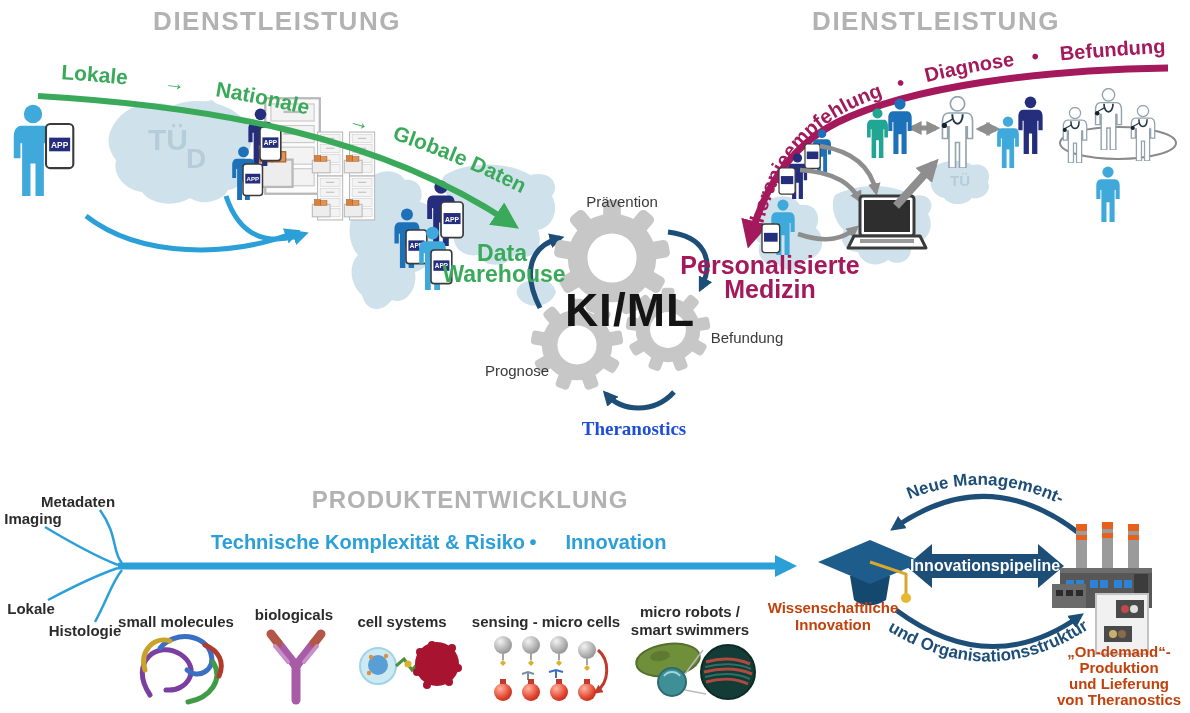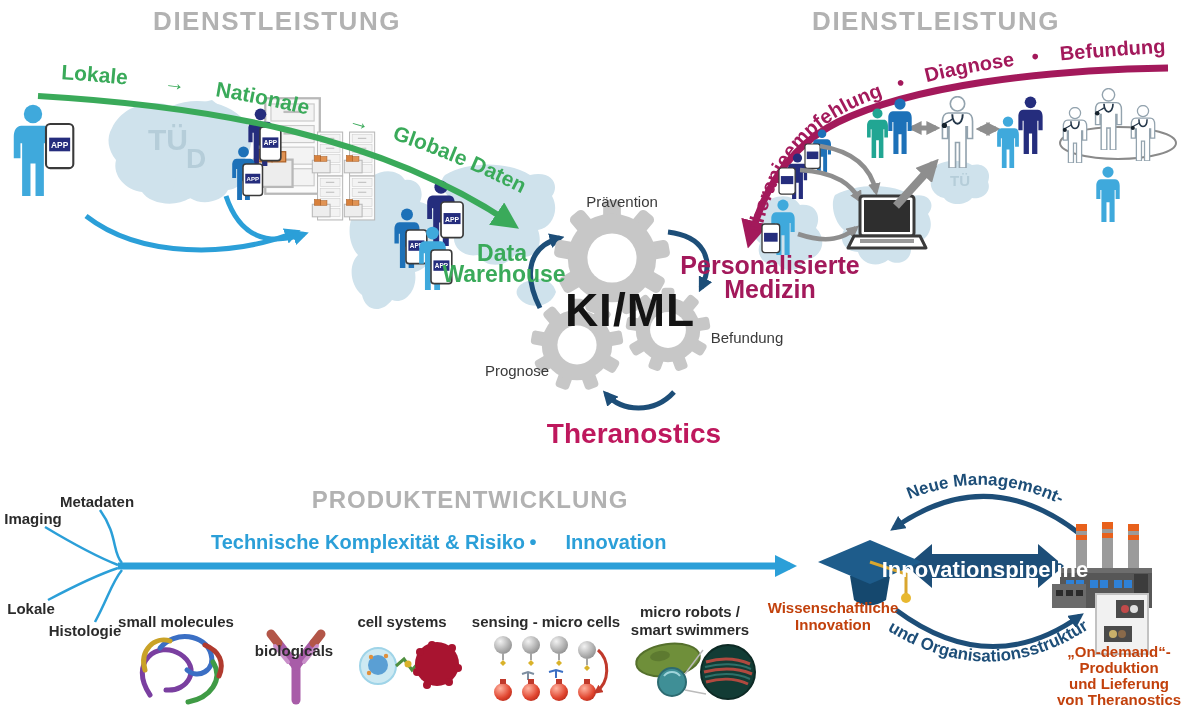--- a/index.html
+++ b/index.html
@@ -4,27 +4,27 @@
 <style>
   html,body{margin:0;padding:0;background:#fff;}
   .canvas{position:relative;width:1190px;height:713px;background:#ffffff;overflow:hidden;
           font-family:"Liberation Sans",sans-serif;}
   .canvas > svg{position:absolute;left:0;top:0;}
   .lbl{position:absolute;transform:translateX(-50%);white-space:nowrap;font-weight:bold;}
   .title{font-size:26px;color:#b2b2b2;letter-spacing:1.5px;}
   .title-sm{font-size:24px;color:#b2b2b2;letter-spacing:1px;}
   .cyc{font-size:15px;color:#3a3a3a;font-weight:normal;}
   .ai{font-size:46px;color:#141414;letter-spacing:1px;}
-  .thera{font-size:28px;color:#be185d;}
+  .thera{font-size:19px;color:#1d4ed8;font-family:Liberation Serif, serif;}
   .green2{font-size:23px;color:#3aaa5a;}
   .mag2{font-size:25px;color:#a3195b;}
   .axis{font-size:20px;color:#2b9fd8;}
   .black{font-size:15px;color:#2b2b2b;}
   .navy{font-size:15px;color:#c2410c;}
-  .pipe{font-size:22px;color:#ffffff;}
+  .pipe{font-size:16px;color:#ffffff;}
   .curvetext{font-weight:bold;}
 </style>
 </head>
 <body>
 
 <div class="canvas">
 
 <svg width="1190" height="713" viewBox="0 0 1190 713">
   <defs>
     <marker id="m-green" viewBox="0 0 8 8" refX="5.5" refY="4" markerWidth="4.5" markerHeight="4.5" orient="auto-start-reverse">
@@ -399,27 +399,27 @@
 <div class="lbl thera" style="left:634px;top:418px;">Theranostics</div>
 
 <div class="lbl mag2" style="left:770px;top:251px;">Personalisierte</div>
 <div class="lbl mag2" style="left:770px;top:275px;">Medizin</div>
 
 <div class="lbl title-sm" style="left:470px;top:486px;">PRODUKTENTWICKLUNG</div>
 <div class="lbl axis" style="left:368px;top:531px;">Technische Komplexität &amp; Risiko</div>
 <div class="lbl axis" style="left:533px;top:531px;">•</div>
 <div class="lbl axis" style="left:616px;top:531px;">Innovation</div>
 
-<div class="lbl black" style="left:97px;top:493px;">Metadaten</div>
+<div class="lbl black" style="left:78px;top:493px;">Metadaten</div>
 <div class="lbl black" style="left:33px;top:510px;">Imaging</div>
 <div class="lbl black" style="left:31px;top:600px;">Lokale</div>
 <div class="lbl black" style="left:85px;top:622px;">Histologie</div>
 
 <div class="lbl black" style="left:176px;top:613px;text-align:right;">small molecules</div>
-<div class="lbl black" style="left:294px;top:642px;">biologicals</div>
+<div class="lbl black" style="left:294px;top:606px;">biologicals</div>
 <div class="lbl black" style="left:402px;top:613px;">cell systems</div>
 <div class="lbl black" style="left:546px;top:613px;">sensing - micro cells</div>
 <div class="lbl black" style="left:690px;top:603px;">micro robots /</div>
 <div class="lbl black" style="left:690px;top:621px;">smart swimmers</div>
 
 <div class="lbl pipe" style="left:985px;top:557px;">Innovationspipeline</div>
 <div class="lbl navy" style="left:833px;top:599px;">Wissenschaftliche</div>
 <div class="lbl navy" style="left:833px;top:616px;">Innovation</div>
 
 <div class="lbl navy" style="left:1119px;top:643px;">„On-demand“-</div>

